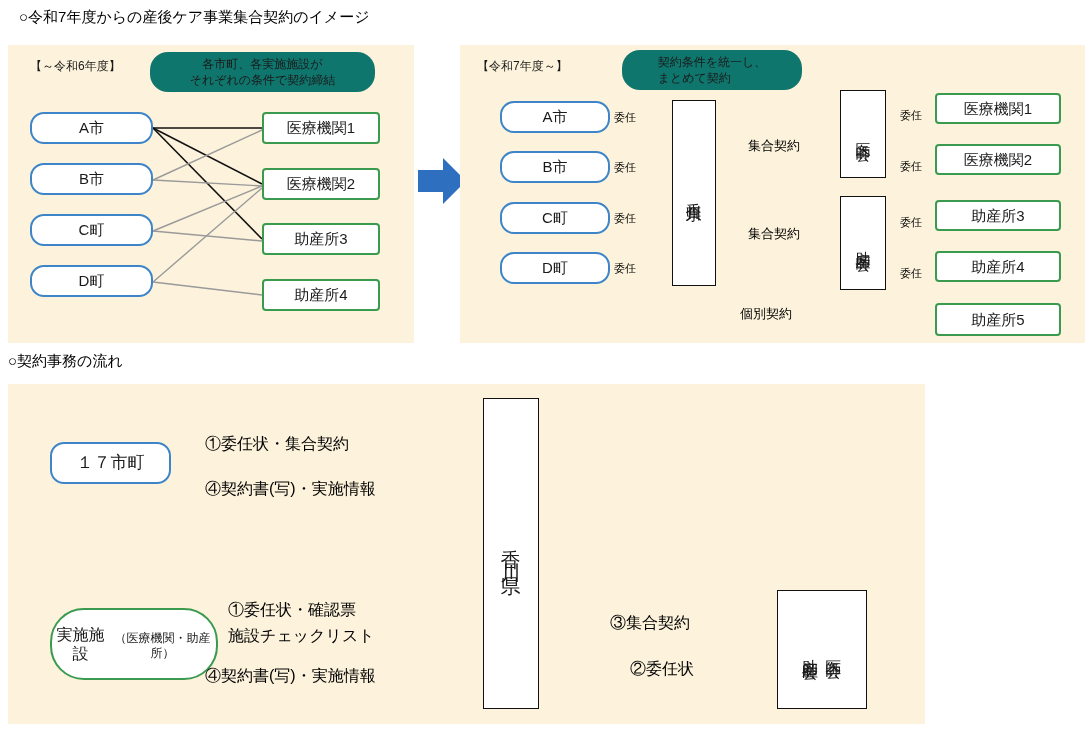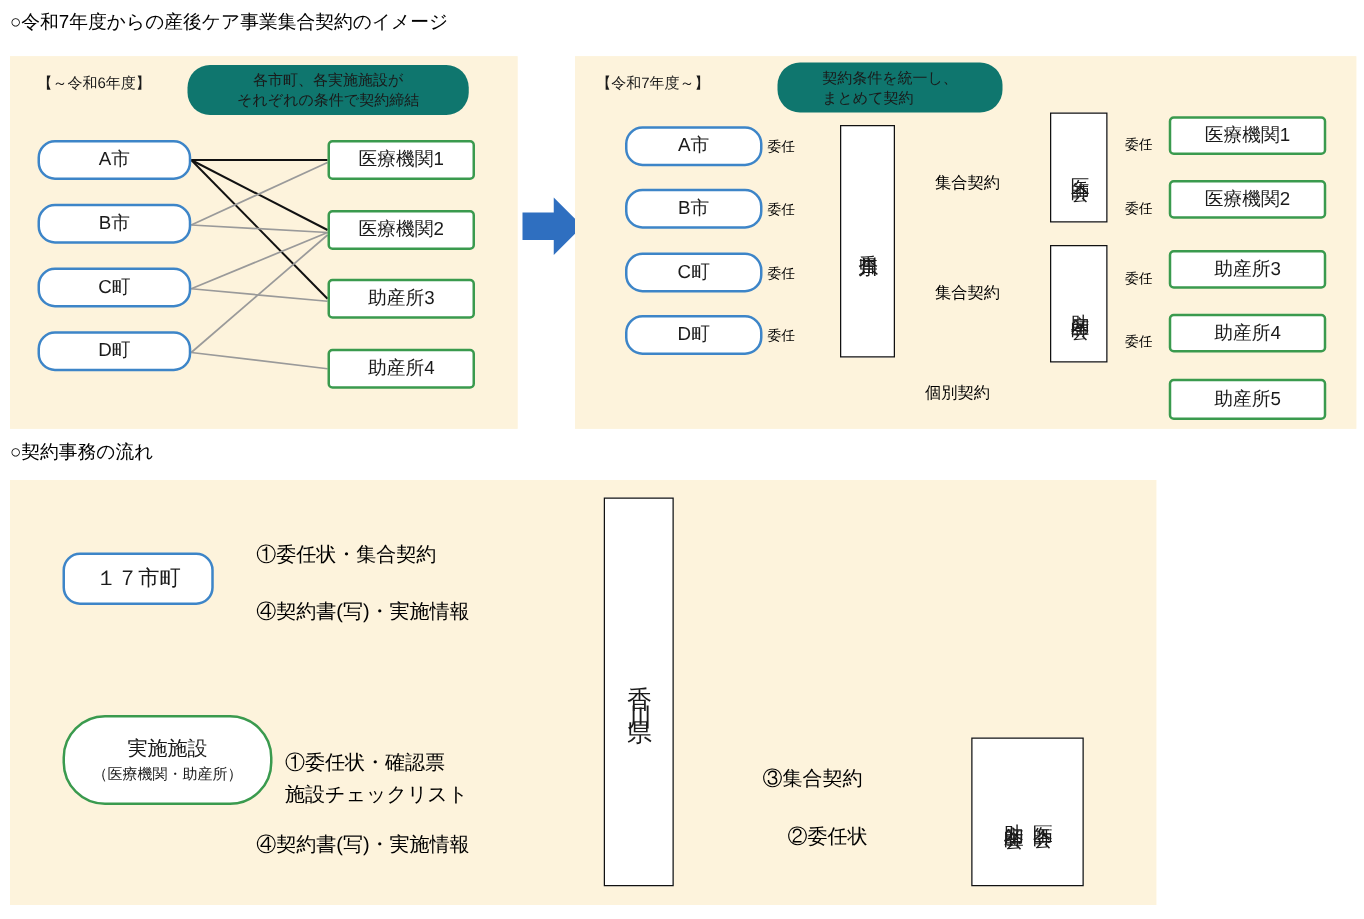--- a/index.html
+++ b/index.html
@@ -86,21 +86,21 @@
     top: 0;
     pointer-events: none;
   }
   .sub {
     font-size: 12px;
   }
 </style>
 </head>
 <body>
 
-<div class="section-title" style="left:8px; top:8px;">○令和7年度からの産後ケア事業集合契約のイメージ</div>
+<div class="section-title" style="left:19px; top:8px;">○令和7年度からの産後ケア事業集合契約のイメージ</div>
 
 <div class="panel" style="left:8px; top:45px; width:404px; height:296px;"></div>
 
 <svg class="overlay" width="1091" height="735">
 
   <line x1="153" y1="128" x2="262" y2="128" stroke="#111" stroke-width="1.6"></line>
 
   <line x1="153" y1="128" x2="262" y2="184" stroke="#111" stroke-width="1.6"></line>
 
   <line x1="153" y1="128" x2="262" y2="239" stroke="#111" stroke-width="1.6"></line>
@@ -265,21 +265,21 @@
 <div class="lbl" style="left:740px; top:305px;">個別契約</div>
 
 <div class="section-title" style="left:8px; top:352px;">○契約事務の流れ</div>
 
 <div class="panel" style="left:8px; top:384px; width:915px; height:338px;"></div>
 
 <div class="box blue" style="left:50px; top:442px; width:121px; height:42px; font-size:17px;">
   <span>１７市町</span>
 </div>
 
-<div class="box green" style="left:50px; top:572px; width:168px; height:72px; border-radius:34px; flex-direction:column;">
+<div class="box green" style="left:50px; top:608px; width:168px; height:72px; border-radius:34px; ">
   <span style="font-size:16px;">実施施設</span>
   <span class="sub" style="margin-top:3px;">（医療機関・助産所）</span>
 </div>
 
 <div class="box black" style="left:483px; top:398px; width:56px; height:311px;">
   <span class="vert" style="font-size:20px; letter-spacing:14px;">香川県</span>
 </div>
 
 <div class="box black" style="left:777px; top:590px; width:90px; height:119px;">
   <div style="display:flex; flex-direction:row-reverse; gap:4px; height:100%; align-items:center; justify-content:center;">

